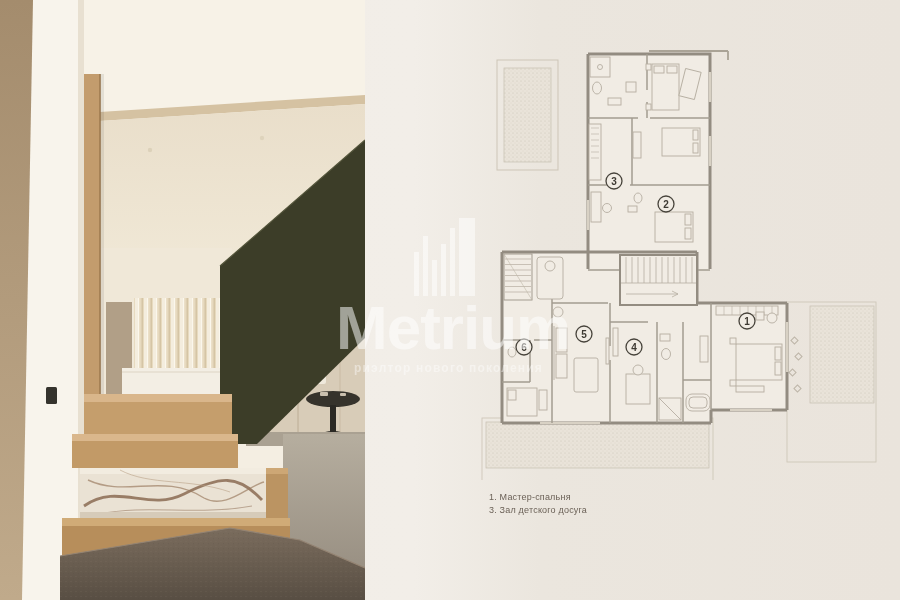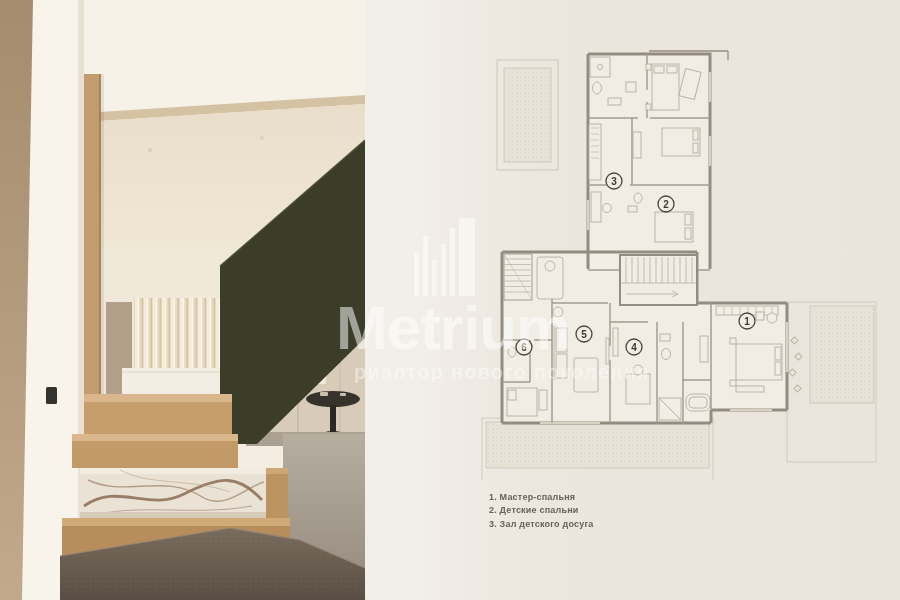--- a/index.html
+++ b/index.html
@@ -2,29 +2,29 @@
 <html><head>
 <meta charset="utf-8">
 <style>
   html,body{margin:0;padding:0;background:#d8d4cc;}
   .stage{position:relative;width:900px;height:600px;overflow:hidden;
          background:linear-gradient(90deg,#f1ede6 0%,#f2eee8 46%,#ebe6de 60%,#eae4dc 100%);
          font-family:"Liberation Sans",sans-serif;}
   .photo{position:absolute;left:0;top:0;}
   .plan{position:absolute;left:480px;top:40px;}
   .legend{position:absolute;left:489px;top:491px;}
-  .legend-row{font-size:9px;line-height:13.4px;color:#6b6157;letter-spacing:.2px;font-weight:700;}
+  .legend-row{font-size:9px;line-height:13.4px;color:#6b6157;letter-spacing:.2px;font-weight:400;}
   .watermark{position:absolute;left:330px;top:216px;width:420px;pointer-events:none;z-index:5;}
   .wm-icon{display:flex;align-items:flex-end;height:80px;margin-left:84px;}
   .wm-bar{background:rgba(255,255,255,.5);margin-right:4px;}
   .b1{width:5px;height:44px}.b2{width:5px;height:60px}.b3{width:5px;height:36px}
   .b4{width:5px;height:52px}.b5{width:5px;height:68px}.b6{width:16px;height:78px}
   .wm-brand{font-size:62px;font-weight:700;color:rgba(255,255,255,.52);
             letter-spacing:-1px;line-height:1.02;margin-left:6px;}
-  .wm-tagline{font-size:20px;font-weight:700;color:rgba(255,255,255,.42);
+  .wm-tagline{font-size:12px;font-weight:700;color:rgba(255,255,255,.42);
               letter-spacing:1.2px;margin-left:24px;margin-top:2px;}
   svg text{font-family:"Liberation Sans",sans-serif;}
   .marker-num{font-size:10px;fill:#3e3a33;font-weight:bold;}
 </style>
 </head>
 <body>
 
 <div class="stage">
 
   <svg class="photo" width="365" height="600" viewBox="0 0 365 600">
@@ -313,21 +313,20 @@
       <text class="marker-num" x="104" y="297.5" text-anchor="middle">5</text>
     </g>
     <g>
       <circle cx="44" cy="307" r="8" fill="#f1ece4" stroke="#47433b" stroke-width="1.3"></circle>
       <text class="marker-num" x="44" y="310.5" text-anchor="middle">6</text>
     </g>
   </svg>
 
   <div class="legend">
     <div class="legend-row">1. Мастер-спальня</div>
-    <div class="legend-row">2. Детские спальни</div>
     <div class="legend-row">3. Зал детского досуга</div>
   </div>
 
   <div class="watermark">
     <div class="wm-icon">
       <div class="wm-bar b1"></div>
       <div class="wm-bar b2"></div>
       <div class="wm-bar b3"></div>
       <div class="wm-bar b4"></div>
       <div class="wm-bar b5"></div>

